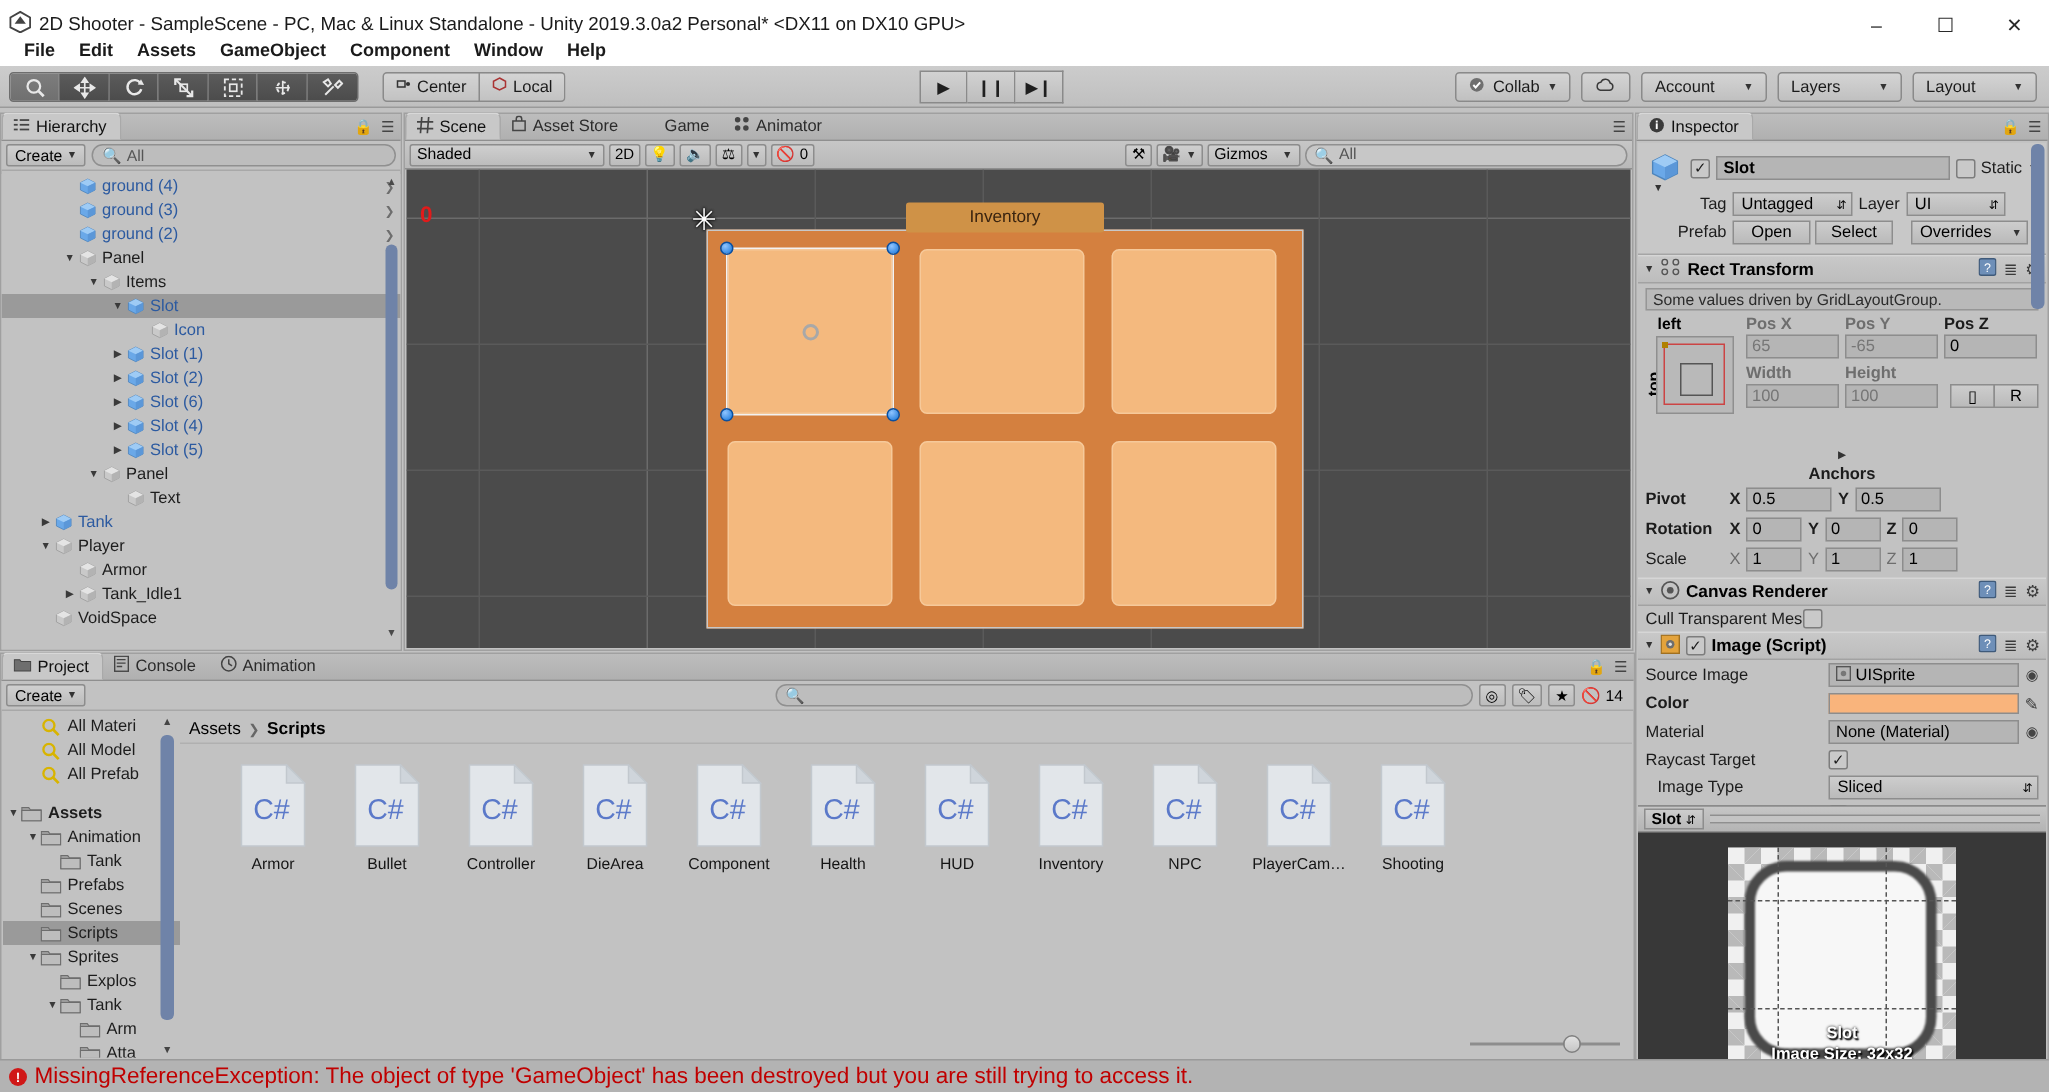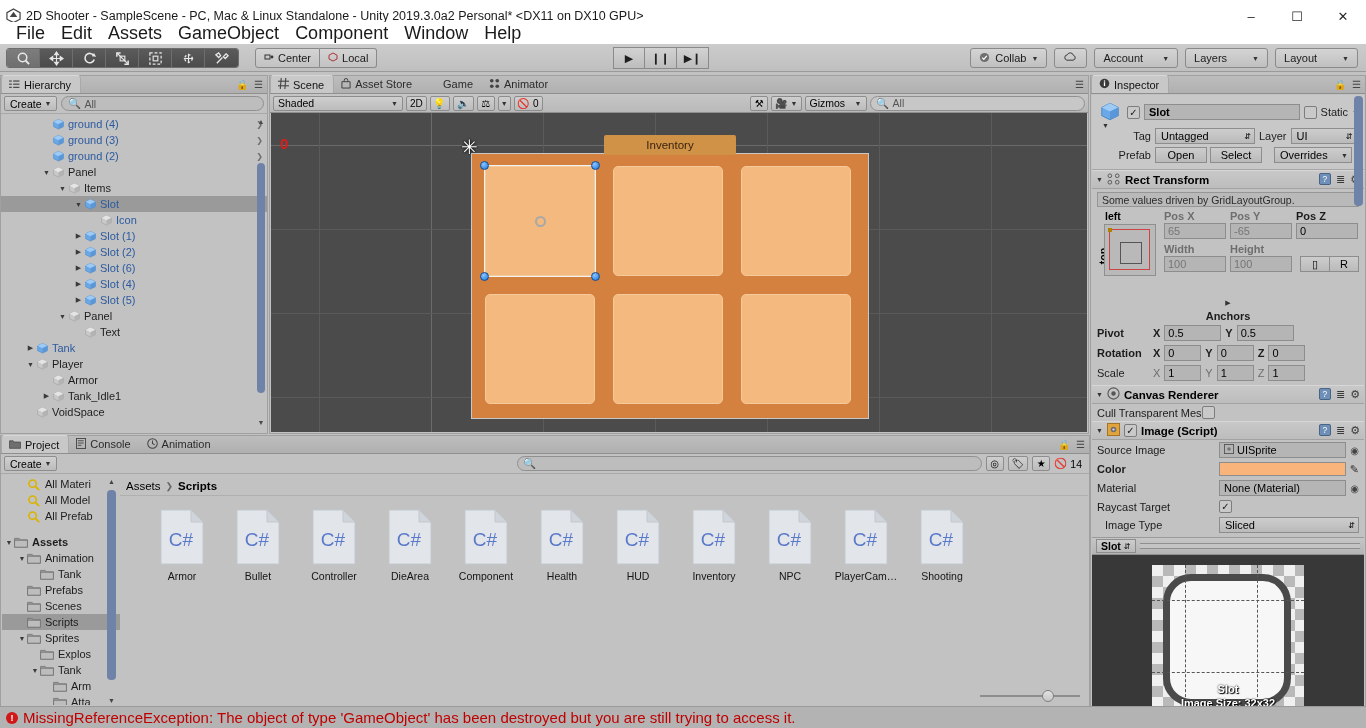--- a/index.html
+++ b/index.html
@@ -21,21 +21,21 @@
   .titlebar .ttl { font-size:12.5px; color:#1a1a1a; }
   .win-ctrls { position:absolute; right:0; top:0; height:32px; display:flex; }
   .win-btn { width:46px; height:32px; display:flex; align-items:center; justify-content:center;
              font-size:13px; color:#2a2a2a; }
 
   
   .menubar {
     position:absolute; left:0; top:22px; width:1366px; height:22px;
     background:#ffffff; display:flex; align-items:center; padding-left:8px;
   }
-  .menubar .mi { padding:2px 8px; font-size:18px; color:#1a1a1a; }
+  .menubar .mi { padding:2px 8px; font-size:12px; color:#1a1a1a;font-weight:bold; }
 
   
   .toolbar {
     position:absolute; left:0; top:44px; width:1366px; height:28px;
     background:linear-gradient(#cccccc,#bfbfbf); border-bottom:1px solid #9a9a9a;
     display:flex; align-items:center;
   }
   .tg { display:flex; margin-left:6px; border:1px solid #6e6e6e; border-radius:3px; overflow:hidden; height:20px;}
   .tg .tb { width:33px; height:20px; background:linear-gradient(#5b5b5b,#4a4a4a);
             border-right:1px solid #6e6e6e; display:flex; align-items:center; justify-content:center;
@@ -731,21 +731,21 @@
             <span style="position:absolute;left:5px;bottom:-4px;font-size:7px;color:#333">▼</span>
           </div>
           <div class="chk">✓</div>
           <div class="tfield" style="flex:1;font-weight:bold">Slot</div>
           <div class="chk"></div>
           <span class="lbl">Static</span>
           <span class="caret">▼</span>
         </div>
         <div class="gorow">
           <span class="lbl" style="width:54px;text-align:right">Tag</span>
-          <div class="dd" style="width:100px">
+          <div class="dd" style="width:80px">
             <span>Untagged</span>
             <span style="font-size:8px">⇵</span>
           </div>
           <span class="lbl">Layer</span>
           <div class="dd" style="width:66px">
             <span>UI</span>
             <span style="font-size:8px">⇵</span>
           </div>
         </div>
         <div class="gorow">

